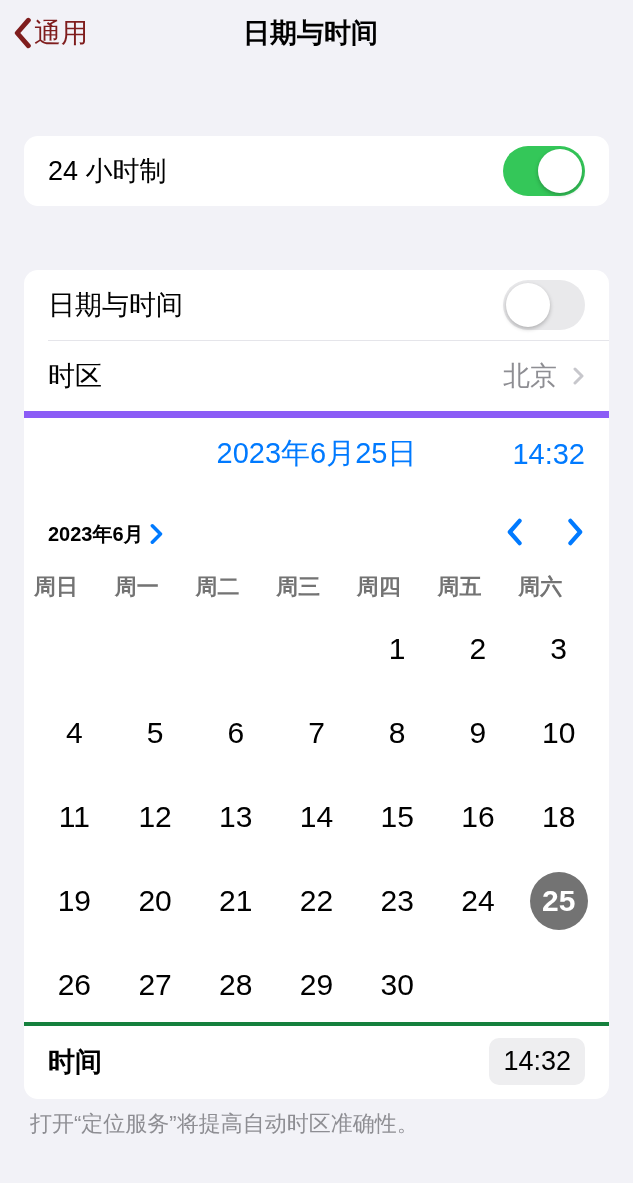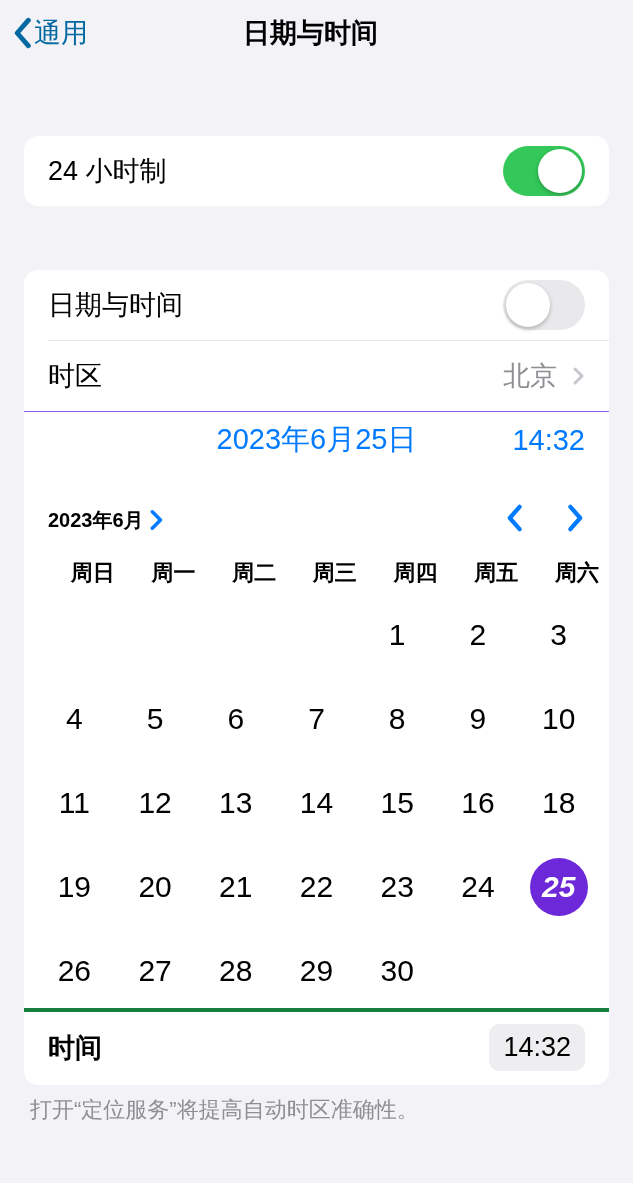--- a/index.html
+++ b/index.html
@@ -1,19 +1,19 @@
 <!DOCTYPE html>
 <html><head>
   <meta charset="utf-8">
   <style>
     * { margin: 0; padding: 0; box-sizing: border-box; font-family: -apple-system, "SF Pro SC", "PingFang SC", "Helvetica Neue", Arial, sans-serif; }
     body { width: 633px; height: 1183px; background: #f2f2f7; overflow: hidden; }
 
     .nav { position: relative; height: 66px; display: flex; align-items: center; }
-    .nav-back { display: flex; align-items: center; gap: 2px; padding-left: 12px; color: #0369a1; font-size: 27px; }
+    .nav-back { display: flex; align-items: center; gap: 2px; padding-left: 12px; color: #7f1d1d; font-size: 27px; }
     .nav-back svg { width: 20px; height: 32px; }
     .nav-title { position: absolute; left: 0; right: 12px; text-align: center; font-size: 27px; font-weight: 600; pointer-events: none; }
 
     .group { margin: 0 24px; background: #fff; border-radius: 14px; overflow: hidden; }
     .group1 { margin-top: 70px; }
     .group2 { margin-top: 64px; }
 
     .row { min-height: 70px; padding: 0 24px; display: flex; align-items: center; justify-content: space-between; }
     .row-label { font-size: 27px; color: #000; }
     .row-value { font-size: 27px; color: #8e8e93; }
@@ -22,39 +22,39 @@
 
     .switch { position: relative; width: 82px; height: 50px; border-radius: 25px; }
     .switch.on { background: #34c759; }
     .switch.off { background: #e9e9eb; }
     .knob { position: absolute; top: 3px; width: 44px; height: 44px; border-radius: 22px; background: #fff; box-shadow: 0 2px 4px rgba(0,0,0,0.25); }
     .switch.on .knob { right: 3px; }
     .switch.off .knob { left: 3px; }
 
     .chev-right { width: 12px; height: 18px; color: #c7c7cc; }
 
-    .date-time-row { border-top: 1px solid #8b5cf6; margin-left: 0; padding: 8px 24px 20px 24px; display: flex; align-items: center; justify-content: space-between; }
+    .date-time-row { border-top: 7px solid #8b5cf6; margin-left: 0; padding: 16px 24px 20px 24px; display: flex; align-items: center; justify-content: space-between; }
     .date-blue { color: #007aff; font-size: 29px; flex: 1; text-align: center; }
     .time-blue { color: #007aff; font-size: 29px; width: 120px; text-align: right;}
     .date-empty-left { width: 120px; }
 
     .cal-header { padding: 24px 24px 8px 24px; display: flex; align-items: center; justify-content: space-between; }
     .cal-title-wrap { display: flex; align-items: center; gap: 6px; }
     .cal-title { font-size: 20px; font-weight: 600; }
     .cal-title-chev { color: #007aff; }
     .cal-nav { display: flex; align-items: center; gap: 44px; }
     .cal-nav svg { width: 18px; height: 28px; color: #007aff; }
 
     .cal-dow { padding: 14px 10px 8px 10px; display: grid; grid-template-columns: repeat(7, 1fr); }
-    .cal-dow span { text-align: right; color: #000000; font-size: 22px; font-weight: 600; }
+    .cal-dow span { text-align: left; color: #737373; font-size: 22px; font-weight: 600; }
 
     .cal-grid { padding: 10px 10px 8px 10px; display: grid; grid-template-columns: repeat(7, 1fr); row-gap: 26px; }
     .cal-cell { text-align: center; font-size: 30px; position: relative; height: 58px; display:flex; align-items:center; justify-content:center; }
     .cal-cell.empty { }
-    .cal-cell.sel span { display: inline-flex; width: 58px; height: 58px; align-items:center; justify-content:center; background: #6d28d9; color:#fff; border-radius: 29px; font-weight:600;font-style:italic;}
+    .cal-cell.sel span { display: inline-flex; width: 58px; height: 58px; align-items:center; justify-content:center; background: #737373; color:#fff; border-radius: 29px; font-weight:600;}
 
     .bottom-row { border-top: 4px solid #15803d; padding: 12px 24px 14px 24px; display:flex; align-items:center; justify-content:space-between; }
     .bottom-row .lbl { font-size: 27px; font-weight:600; }
     .bottom-row .pill { background:#eeeef0; color:#000; font-size:27px; padding: 8px 14px; border-radius:10px; }
 
     .footer-note { padding: 10px 30px; font-size: 22px; color: #8e8e93; }
   </style>
 </head>
 <body>
 

